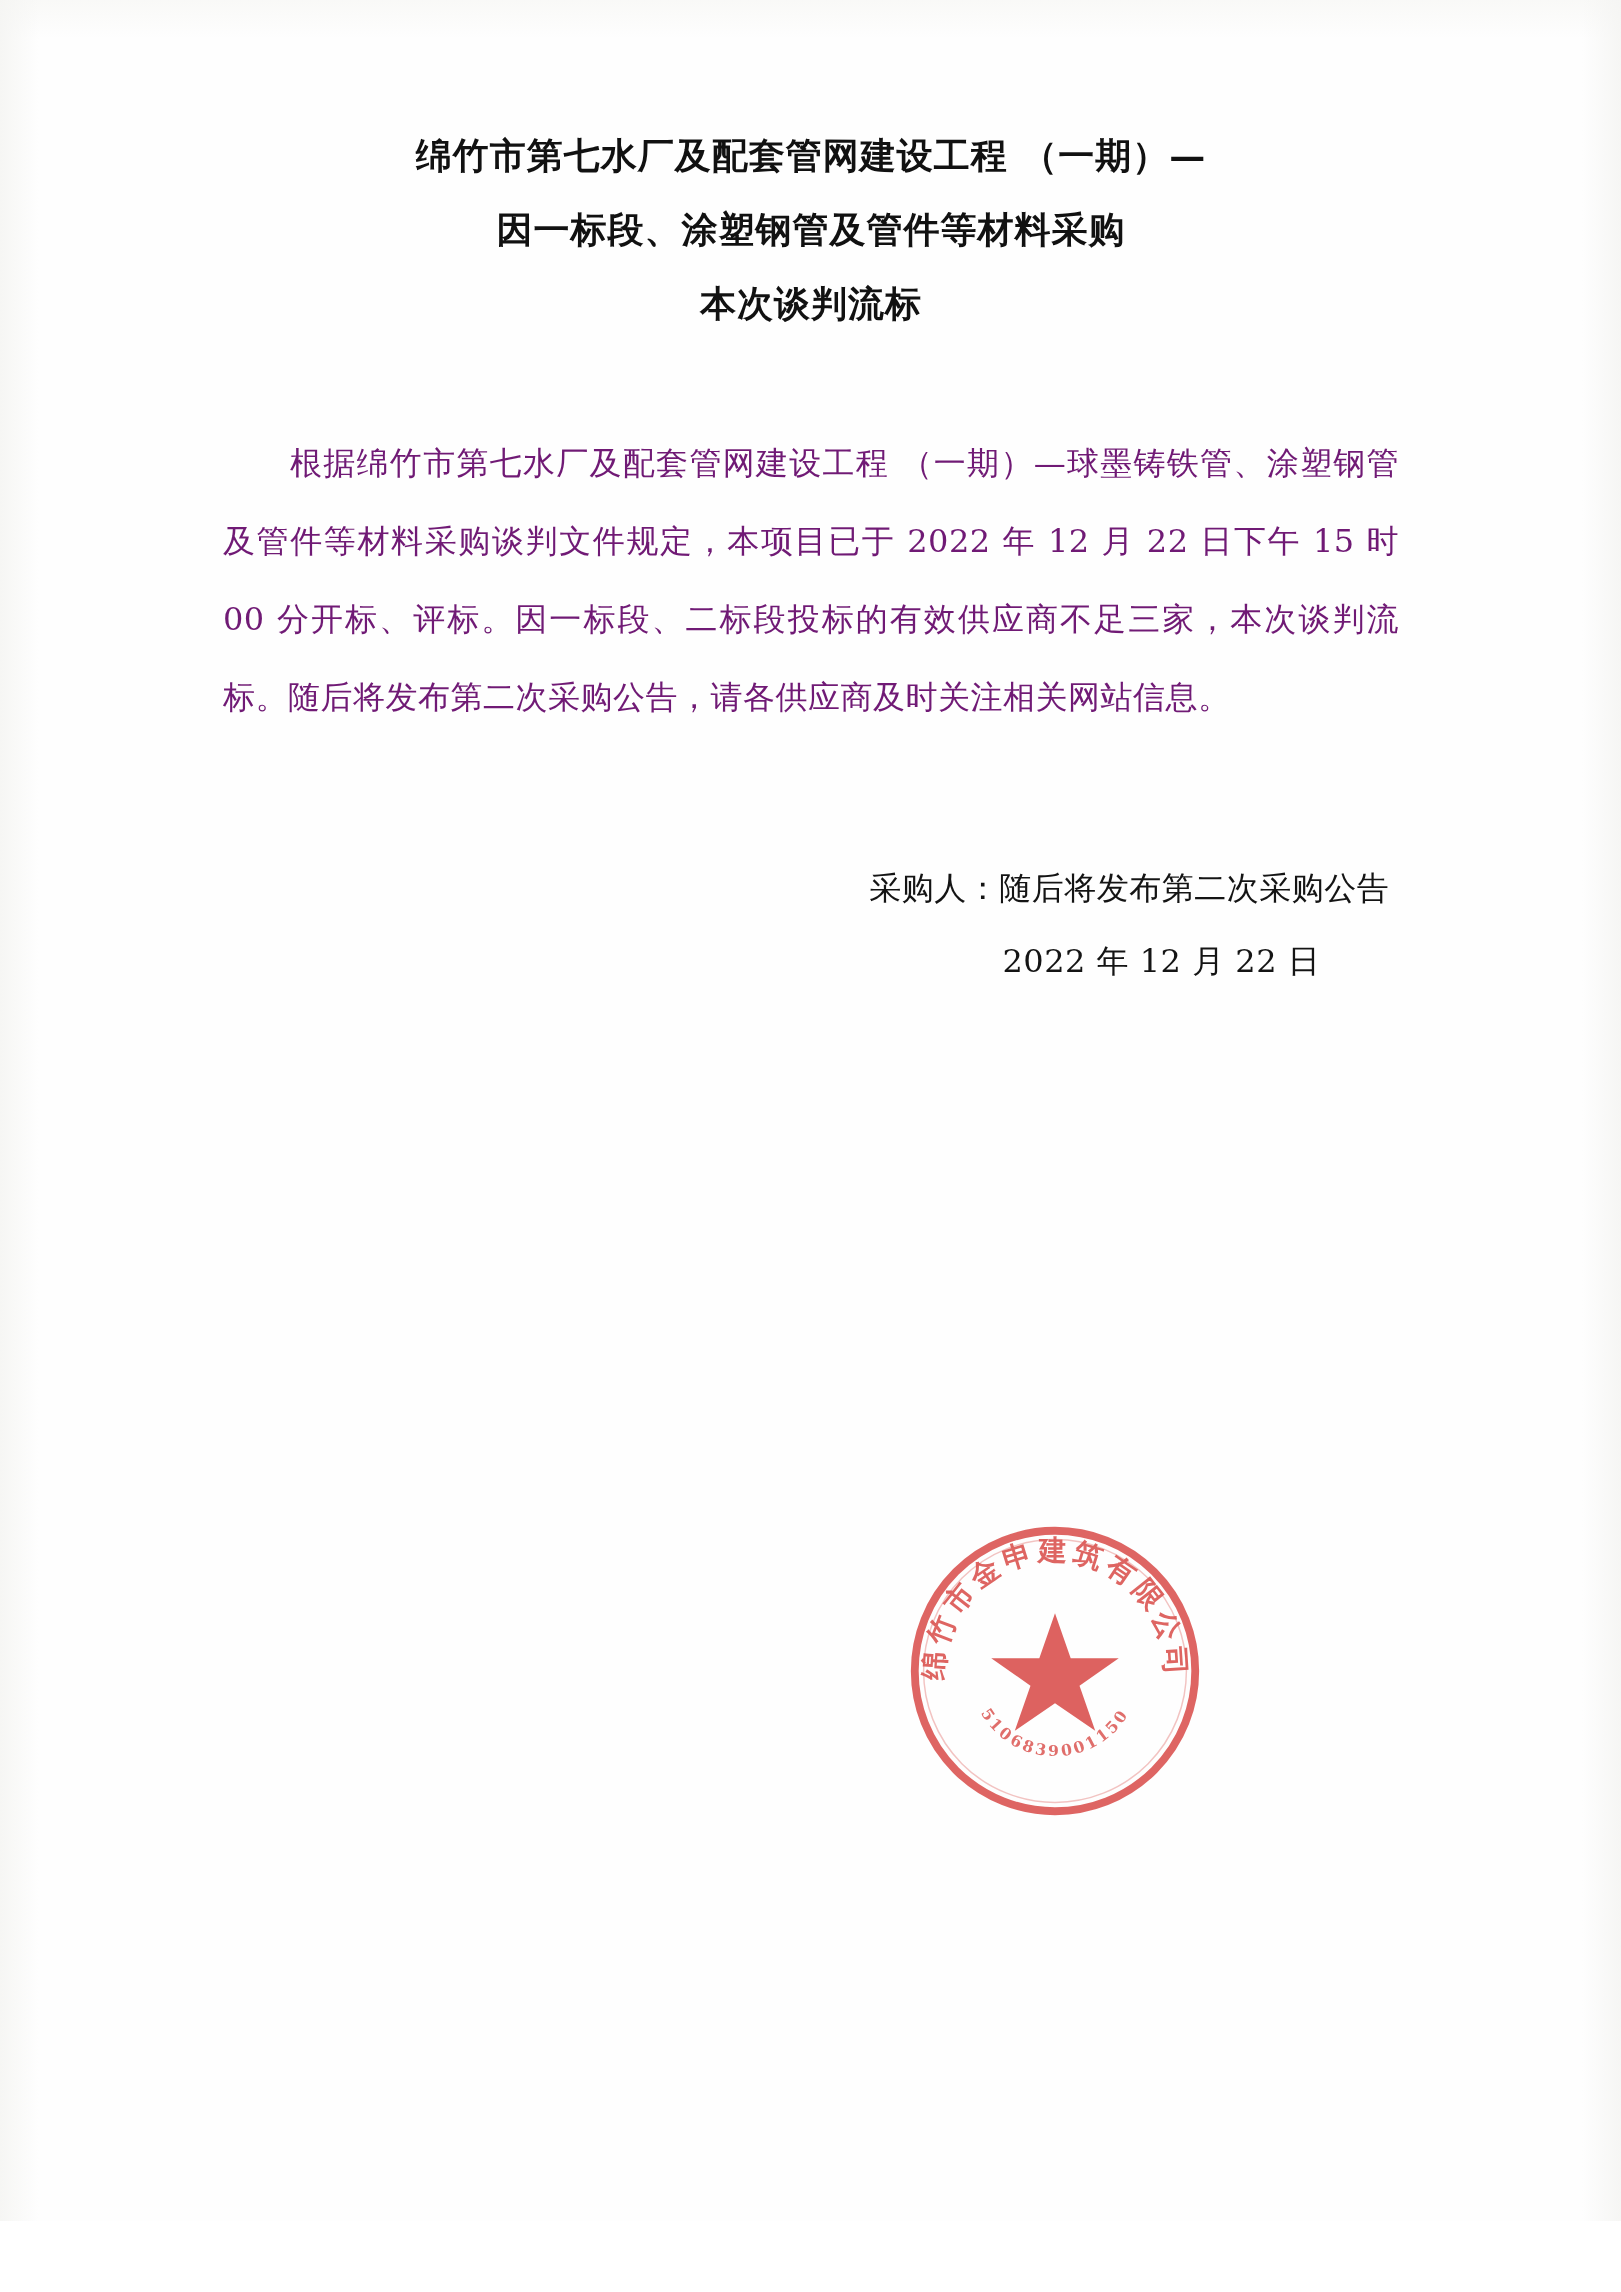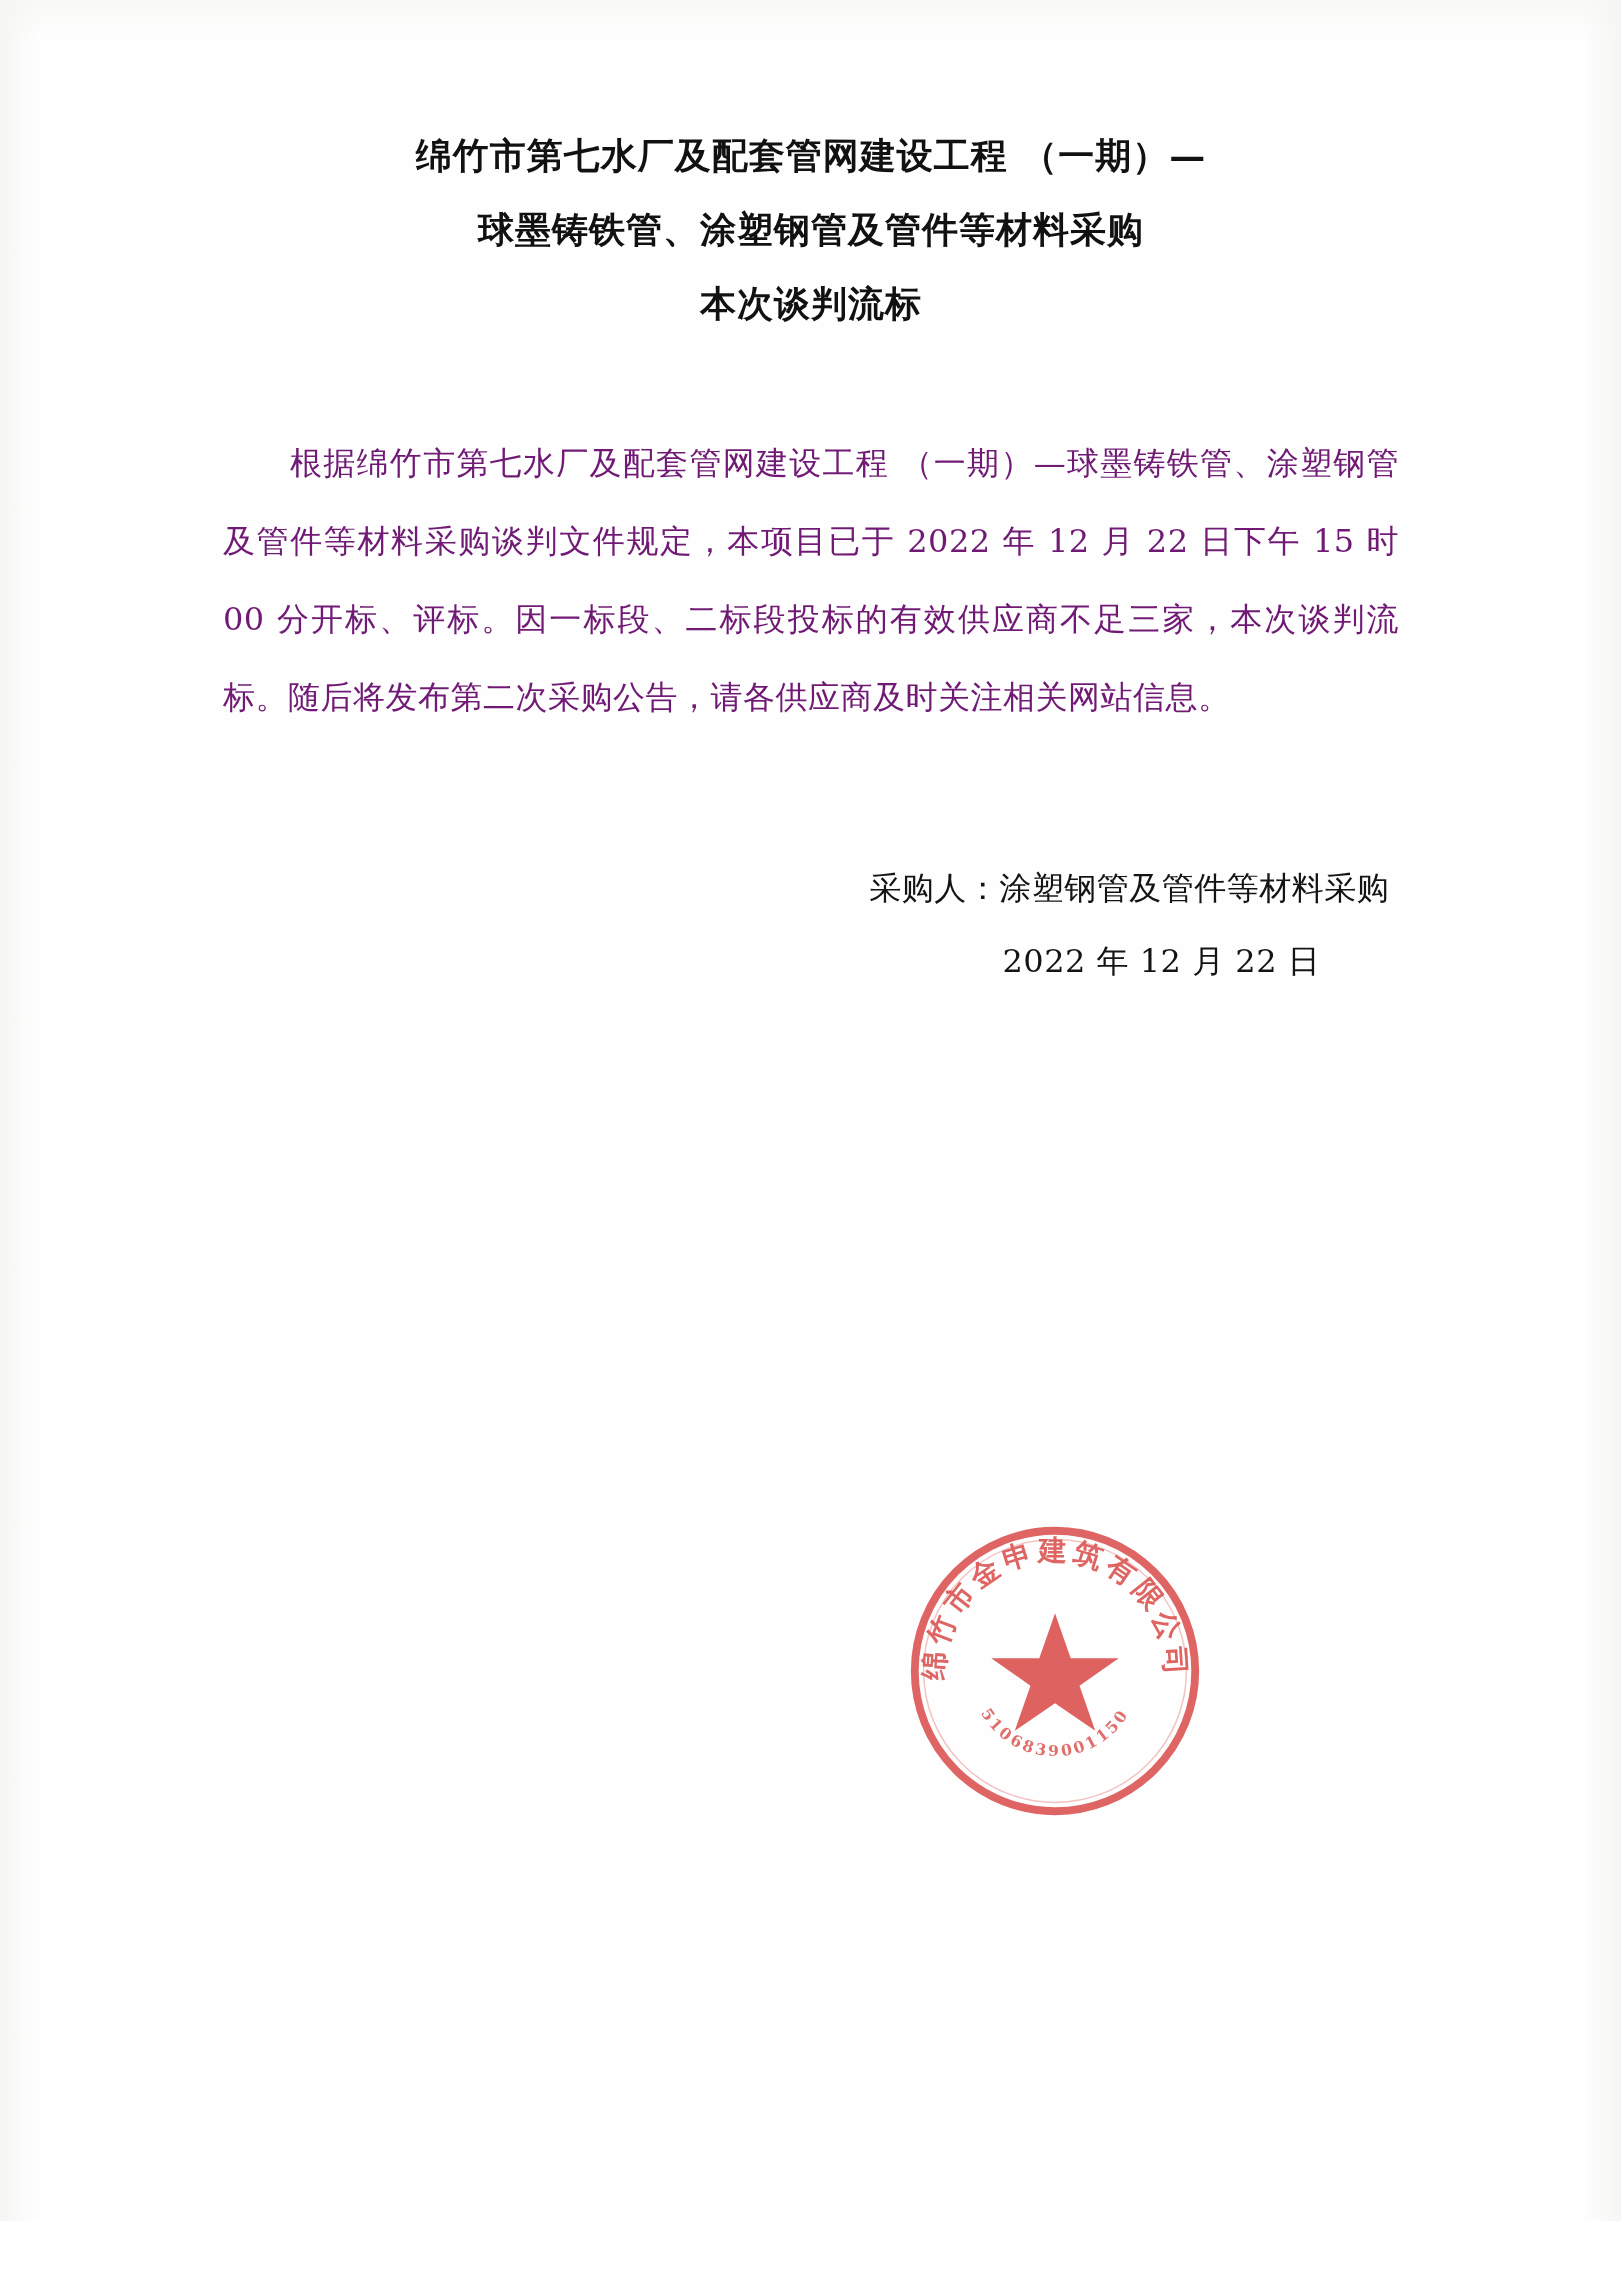--- a/index.html
+++ b/index.html
@@ -101,30 +101,30 @@
 </style>
 </head>
 <body>
 
 <div class="page">
 
   <div class="content">
 
     <div class="title-block">
       <div class="title-line">绵竹市第七水厂及配套管网建设工程 （一期）—</div>
-      <div class="title-line">球墨铸铁管、涂塑钢管及管件等材料采购</div>
+      <div class="title-line">因一标段、涂塑钢管及管件等材料采购</div>
       <div class="title-line">本次谈判流标</div>
     </div>
 
     <div class="body-block">
       <p class="body-para">根据绵竹市第七水厂及配套管网建设工程 （一期）—球墨铸铁管、涂塑钢管及管件等材料采购谈判文件规定，本项目已于 2022 年 12 月 22 日下午 15 时 00 分开标、评标。因一标段、二标段投标的有效供应商不足三家，本次谈判流标。随后将发布第二次采购公告，请各供应商及时关注相关网站信息。</p>
     </div>
 
     <div class="sign-block">
-      <div class="sign-line-1">采购人：涂塑钢管及管件等材料采购</div>
+      <div class="sign-line-1">采购人：随后将发布第二次采购公告</div>
       <div class="sign-line-2">2022 年 12 月 22 日</div>
 
       <div class="seal">
         <svg width="304" height="304" viewBox="0 0 310 310" xmlns="http://www.w3.org/2000/svg" style="font-size:33px">
           <defs>
             <path id="arcTop" d="M 42,155 A 113,113 0 0 1 268,155"></path>
             <path id="arcBottom" d="M 68,155 A 87,87 0 0 0 242,155"></path>
           </defs>
 
           <circle cx="155" cy="155" r="143" fill="none" stroke="#d3302c" stroke-width="8" opacity="0.9"></circle>

